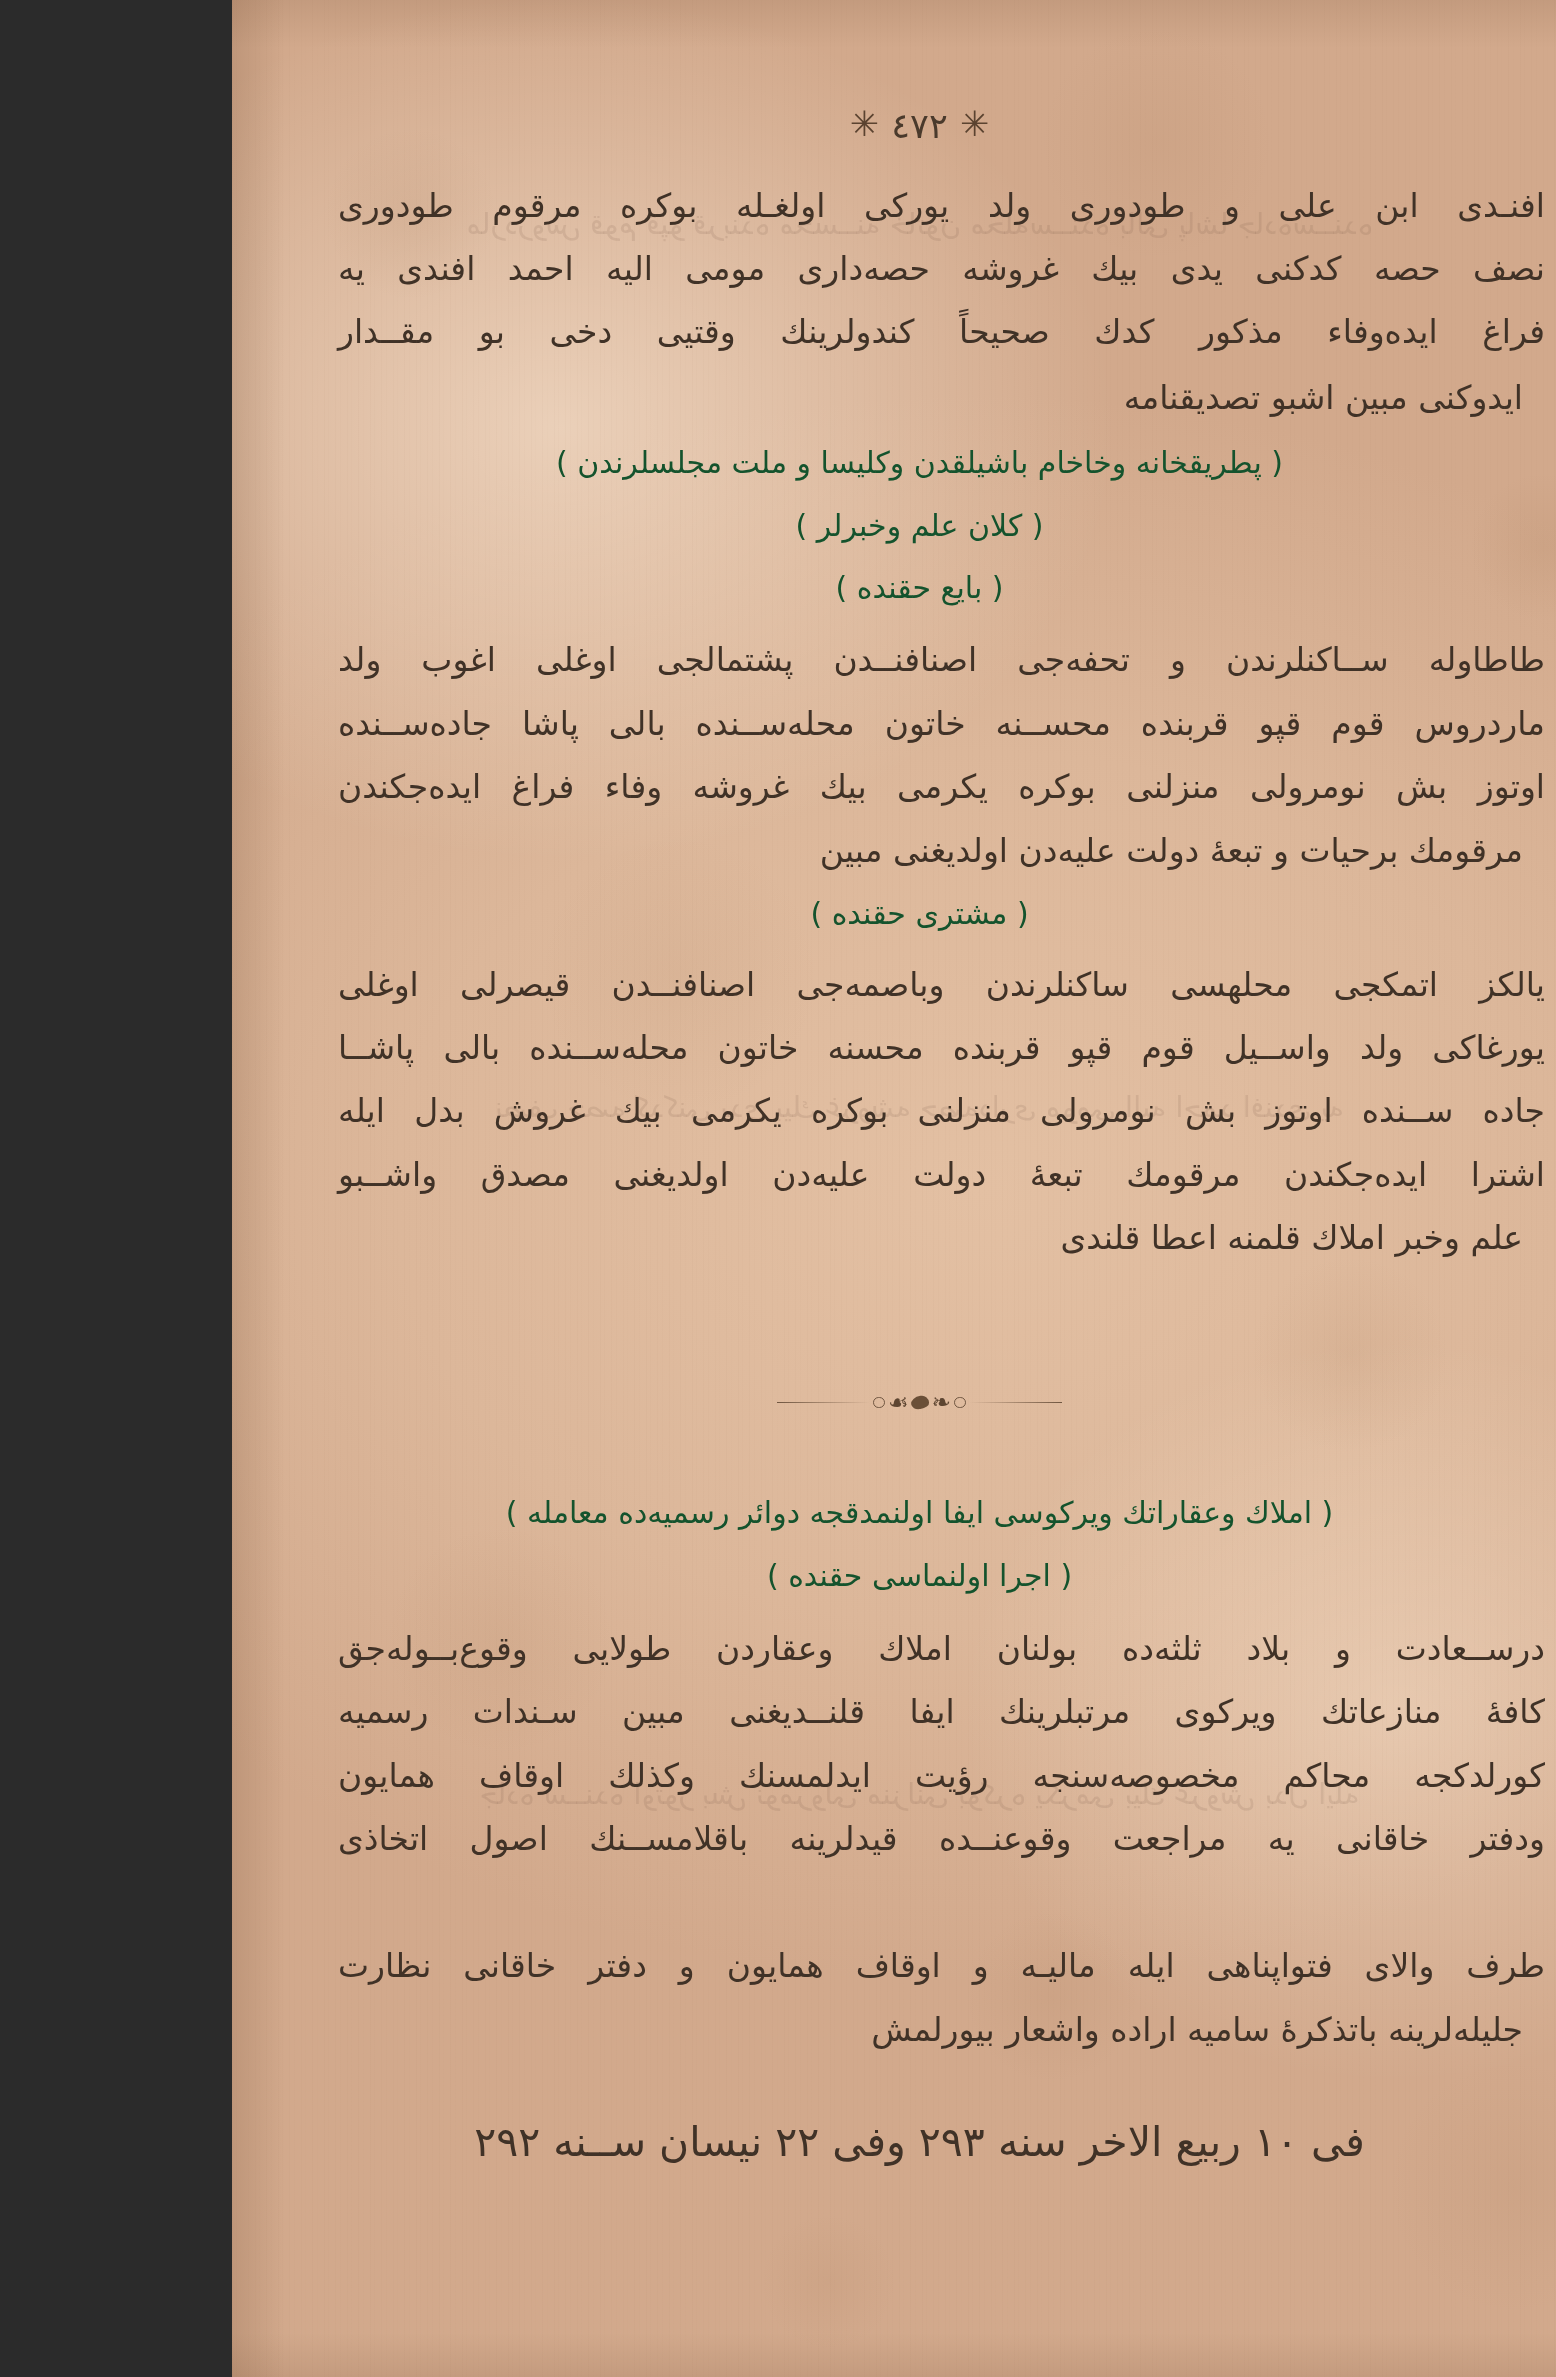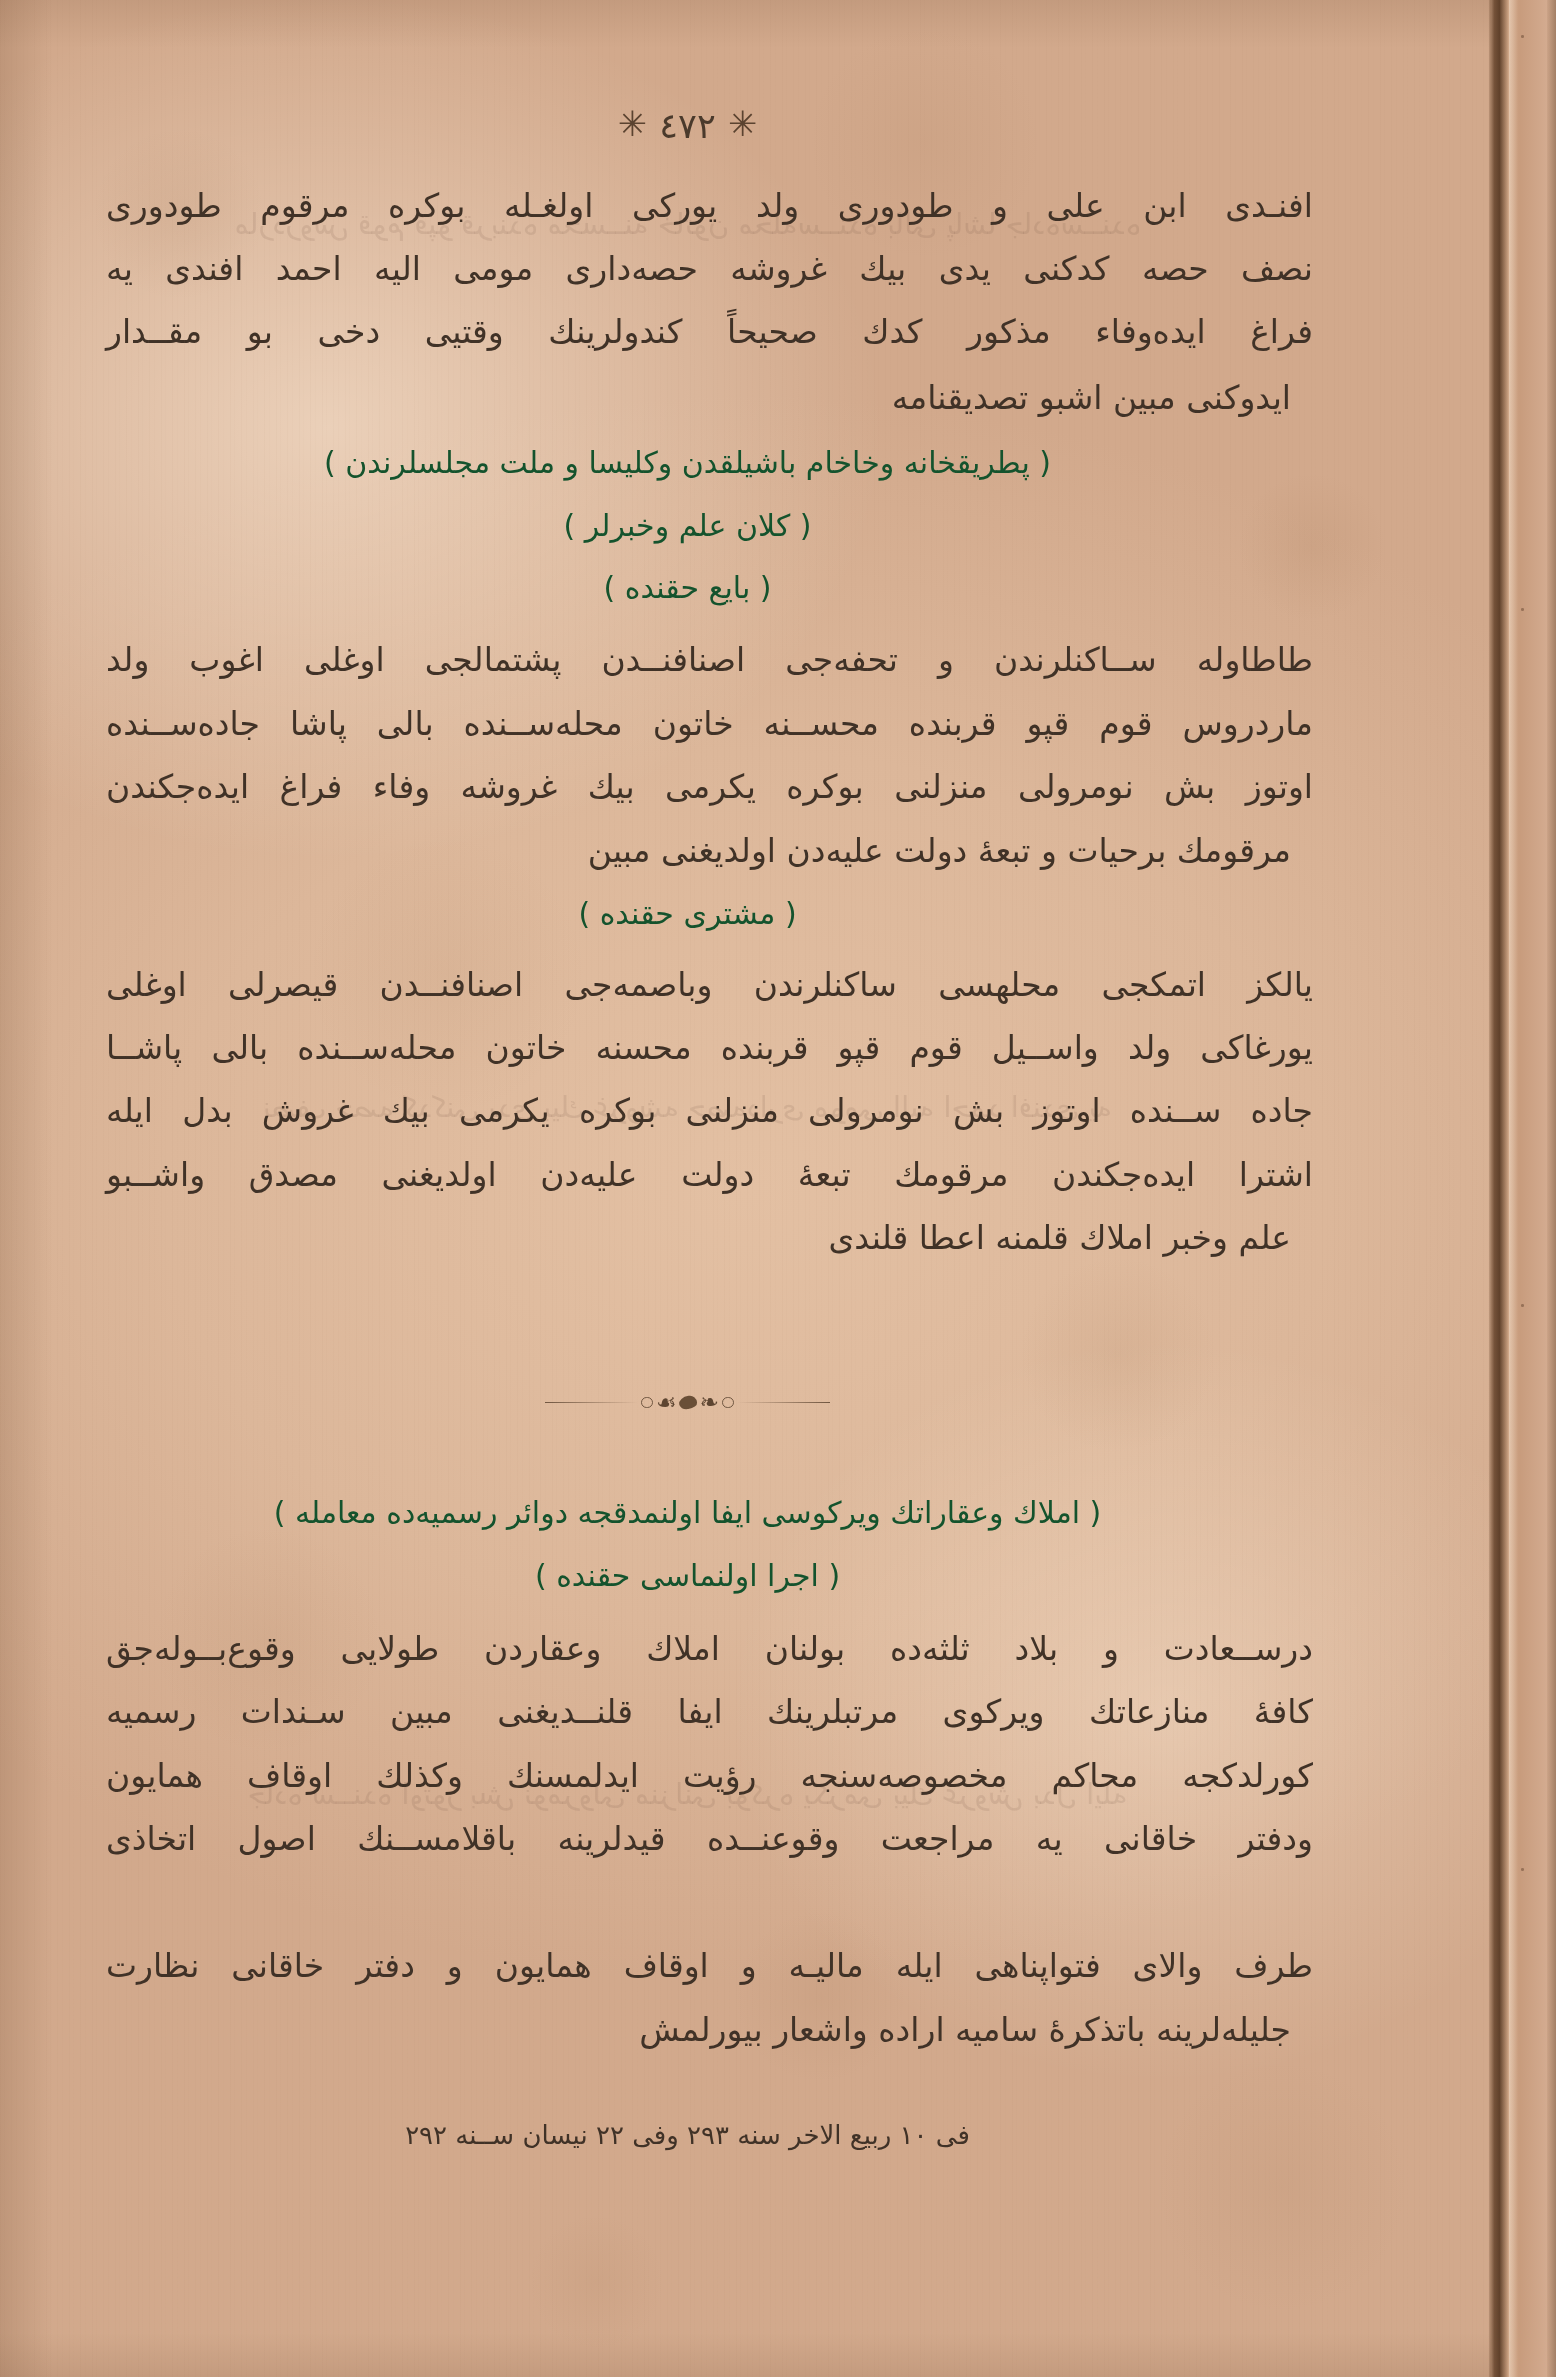--- a/index.html
+++ b/index.html
@@ -4,21 +4,21 @@
 <title>Ottoman Document Page 472</title>
 <style>
   html,body{margin:0;padding:0;background:#2b2b2b;}
   body{
     font-family:"DejaVu Sans","Liberation Sans",sans-serif;
   }
 
   
   #scan{
     position:relative;
-    width:1556px;height:2377px;
+    width:1324px;height:2377px;
     overflow:hidden;
     background:#d9b293;
   }
 
   
   .paper{
     position:absolute;
     left:0;top:0;
     width:1491px;height:2377px;
     background:
@@ -257,17 +257,17 @@
     <div class="line head ctr" style="top:1498px">( املاك وعقاراتك ویرکوسی ایفا اولنمدقجه دوائر رسمیه‌ده معامله )</div>
     <div class="line head ctr" style="top:1561px">( اجرا اولنماسی حقنده )</div>
 
     <div class="line just" style="top:1632px">درســعادت و بلاد ثلثه‌ده بولنان املاك وعقاردن طولایی وقوع‌بــوله‌جق</div>
     <div class="line just" style="top:1695px">كافهٔ منازعاتك ویرکوی مرتبلرینك ایفا قلنــدیغنی مبین سـندات رسمیه</div>
     <div class="line just" style="top:1759px">كورلدكجه محاكم مخصوصه‌سنجه رؤیت ایدلمسنك وكذلك اوقاف همایون</div>
     <div class="line just" style="top:1822px">ودفتر خاقانی یه مراجعت وقوعنــده قیدلرینه باقلامســنك اصول اتخاذی</div>
     <div class="line just" style="top:1949px">طرف والای فتواپناهی ایله مالیـه و اوقاف همایون و دفتر خاقانی نظارت</div>
     <div class="line rgt" style="top:2013px">جلیله‌لرینه باتذكرهٔ سامیه اراده واشعار بیورلمش</div>
 
-    <div class="line ctr" style="top:2122px;font-size:26px">فی ١٠ ربیع الاخر  سنه ٢٩٣   وفی ٢٢ نیسان  ســنه ٢٩٢</div>
+    <div class="line ctr" style="top:2122px;font-size:41px">فی ١٠ ربیع الاخر  سنه ٢٩٣   وفی ٢٢ نیسان  ســنه ٢٩٢</div>
 
   </div>
 </div>
 
 
 </body></html>

